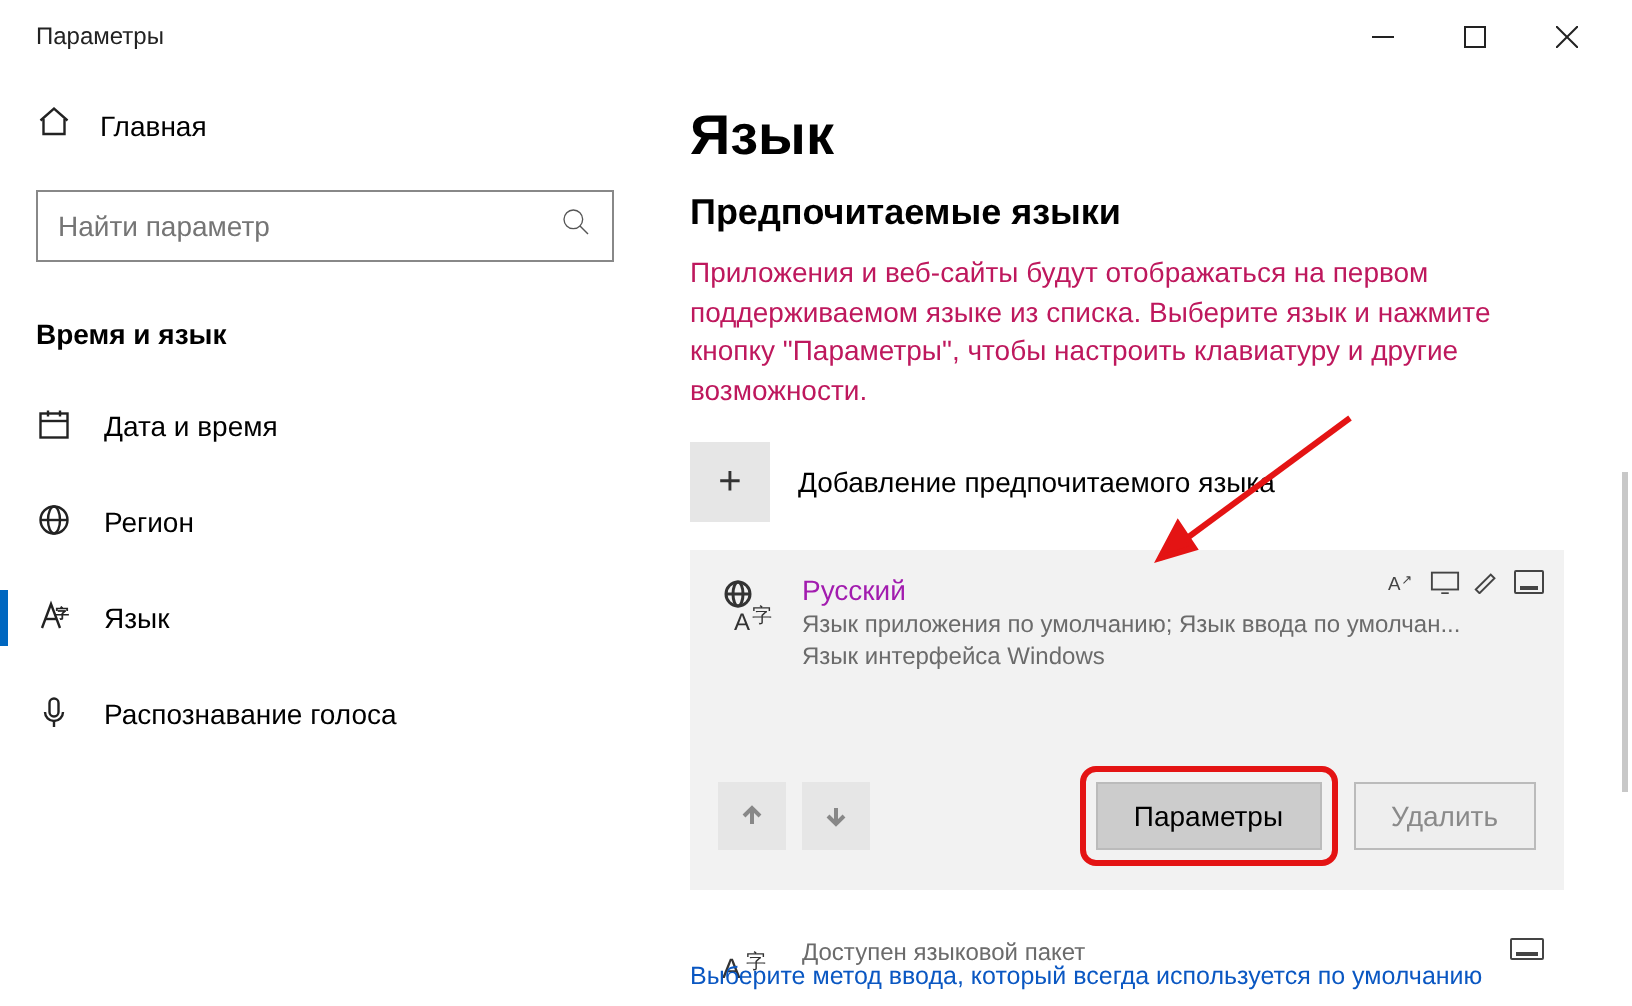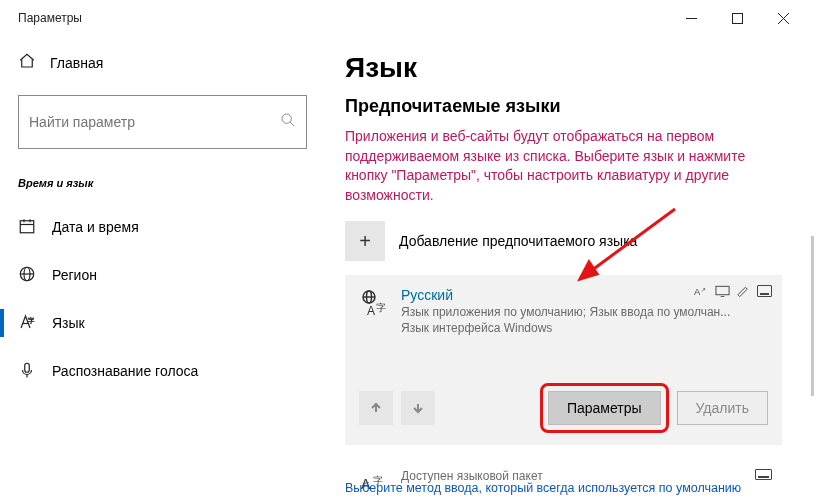--- a/index.html
+++ b/index.html
@@ -10,42 +10,42 @@
   .winbtn { width: 46px; height: 30px; display:flex; align-items:center; justify-content:center; color:#222; }
   .winbtn svg { width: 11px; height: 11px; stroke: #222; stroke-width: 1; fill:none; }
 
   .shell { display: flex; height: calc(100% - 36px); }
   .sidebar { width: 325px; padding: 8px 0 0 0; }
   .content { flex:1; position: relative; padding: 16px 20px 0 20px; }
 
   .home-row { display:flex; align-items:center; padding: 8px 18px 8px 18px; font-size: 14px; gap: 14px; }
   .home-row svg { width:18px; height:18px; }
 
-  .search { margin: 14px 18px 18px 18px; height: 54px; border:1px solid #888; display:flex; align-items:center; padding: 0 10px; }
+  .search { margin: 14px 18px 18px 18px; height: 36px; border:1px solid #888; display:flex; align-items:center; padding: 0 10px; }
   .search input { border:none; outline:none; flex:1; font-size:14px; background:transparent; }
   .search svg { width:16px; height:16px; stroke:#555; fill:none; }
 
-  .section-title { font-size: 11px; font-weight: 600; padding: 10px 18px 14px 18px; font-style: italic; }
+  .section-title { font-size: 14px; font-weight: 600; padding: 10px 18px 14px 18px; }
 
   .menu-item { display:flex; align-items:center; gap:16px; height:48px; padding: 0 18px; font-size:14px; position:relative; }
   .menu-item.active::before { content:""; position:absolute; left:0; top:10px; bottom:10px; width:4px; background:#0067c0; }
   .menu-item svg { width:18px; height:18px; }
 
   .h1 { font-size: 28px; font-weight: 600; margin-bottom: 12px; }
   .h2 { font-size: 18px; font-weight: 600; margin-bottom: 10px; }
   .body-text { font-size: 14px; line-height: 1.4; color:#be185d; margin-bottom: 16px; max-width: 430px; }
 
   .add-row { display:flex; align-items:center; gap: 14px; margin-bottom: 14px; }
   .plus-tile { width:40px; height:40px; background:#e6e6e6; display:flex; align-items:center; justify-content:center; font-size:20px; color:#333; }
   .add-row .lbl { font-size:14px; }
 
   .lang-item { background:#f2f2f2; padding: 12px 14px 12px 14px; margin-bottom: 0; position: relative; margin-right: 14px; }
   .lang-head { display:flex; gap:14px; }
   .lang-icon { width:28px; flex:none; padding-top:2px;}
-  .lang-name { font-size:14px; color:#0369a1; }
+  .lang-name { font-size:14px; color:#a21caf; }
   .lang-sub  { font-size:12px; color:#6b6b6b; margin-top:2px; white-space:nowrap; overflow:hidden; text-overflow:ellipsis; max-width:330px; }
   .lang-sub2 { font-size:12px; color:#6b6b6b; margin-top:2px; }
   .lang-icons-right { position:absolute; right:10px; top:10px; display:flex; gap:6px; }
   .lang-icons-right svg, .lang-icons-right .kb { width:15px; height:12px; }
   .kb { border:1px solid #444; border-radius:1px; display:inline-block; width:17px; height:11px; position:relative; }
   .kb::after{ content:""; position:absolute; left:2px; right:2px; bottom:1px; height:2px; background:#444;}
 
   .lang-actions { margin-top: 48px; display:flex; align-items:center; gap:8px; }
   .sq-btn { width:34px; height:34px; background:#e6e6e6; display:flex; align-items:center; justify-content:center; }
   .sq-btn svg { width:14px; height:14px; stroke:#888; fill:none; stroke-width:2; }

